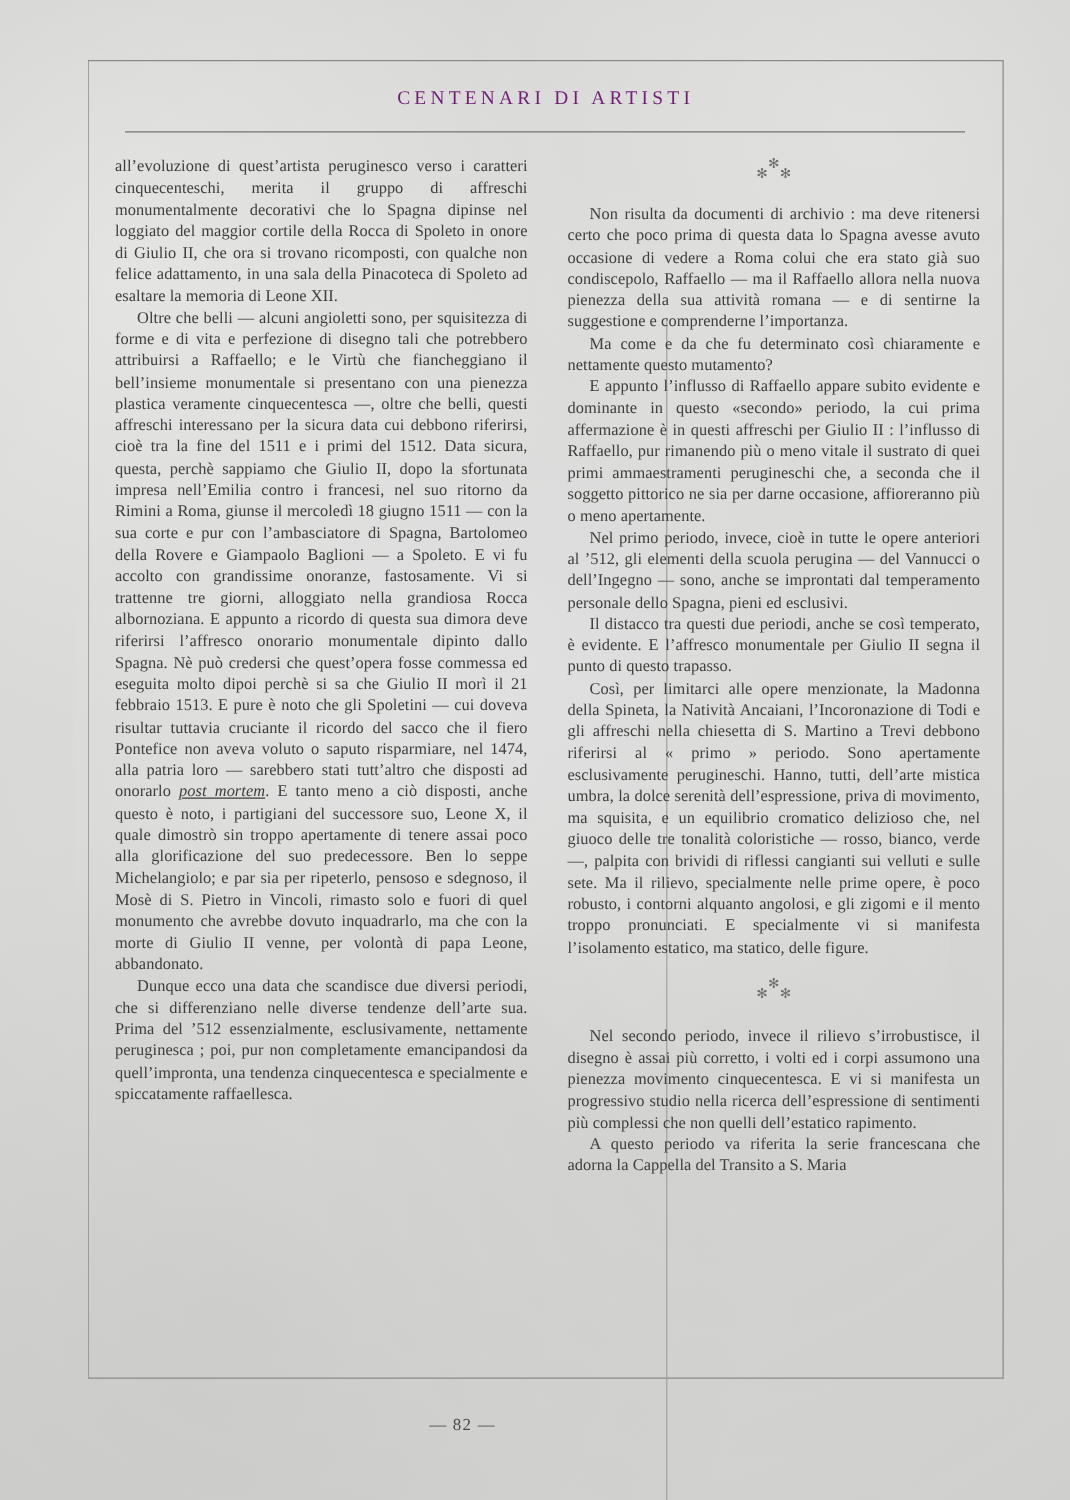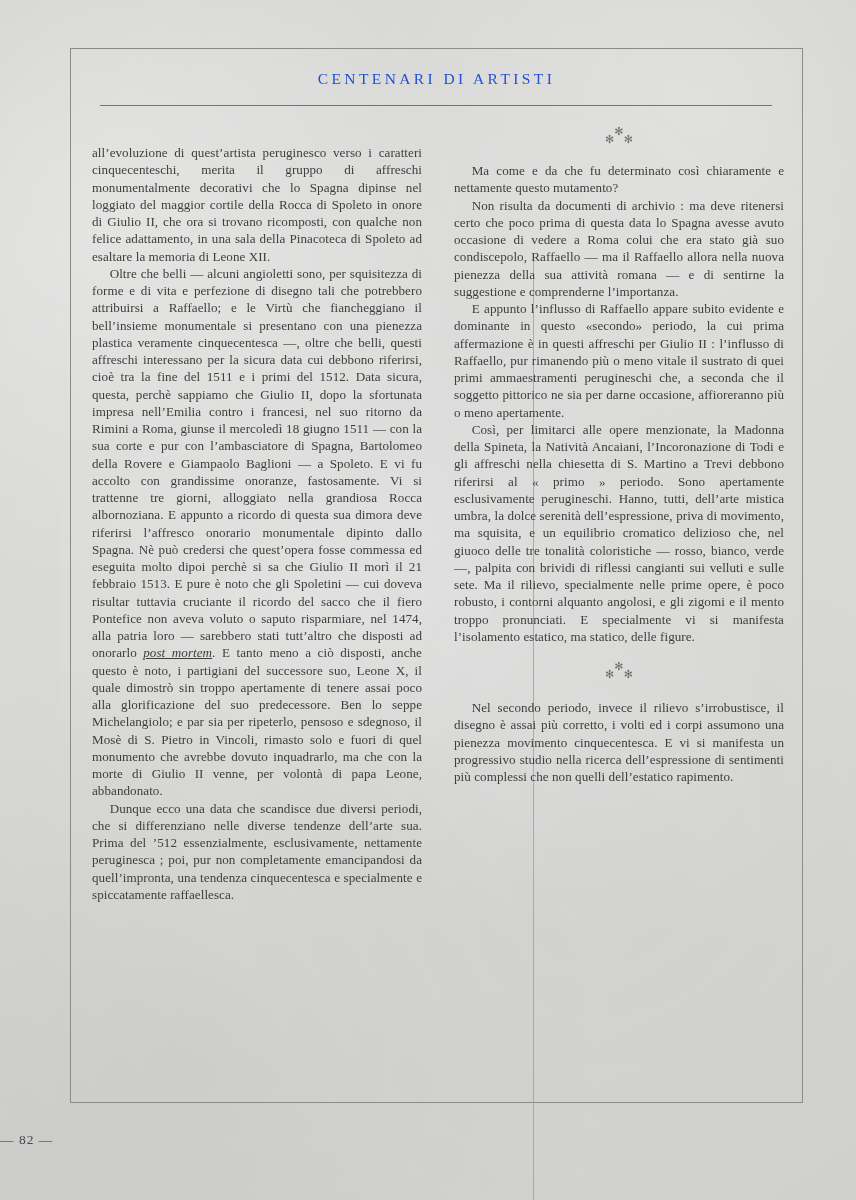--- a/index.html
+++ b/index.html
@@ -60,21 +60,21 @@
 
   
   #running-head {
     position: absolute;
     left: 70px;
     top: 70px;
     width: 733px;
     text-align: center;
     font-size: 15.5px;
     letter-spacing: 3.4px;
-    color: #1d4ed8;
+    color: #701a75;
     font-family: "Liberation Serif", "DejaVu Serif", serif;
   }
   #head-rule {
     position: absolute;
     left: 100px;
     top: 105px;
     width: 672px;
     height: 1px;
     background: #74746f;
   }
@@ -100,21 +100,21 @@
     position: absolute;
     top: 0;
     width: 330px;
     font-size: 13.1px;
     line-height: 17.25px;
     text-align: justify;
     color: #3b3b3a;
     font-family: "Liberation Serif", "DejaVu Serif", serif;
     letter-spacing: .05px;
   }
-  #col-left  { left: 0px; margin-top: 20px; }
+  #col-left  { left: 0px; }
   #col-right { left: 362px; }
 
   .column p {
     margin: 0;
     text-indent: 1.35em;
     text-align: justify;
     hyphens: none;
   }
   .column p.no-indent { text-indent: 0; }
   .column p i { font-style: italic; text-decoration: underline; }
@@ -150,20 +150,21 @@
   }
   .orn-wrap-top { padding: 2px 0 14px 0; }
   .orn-wrap-mid { padding: 16px 0 16px 0; }
 
   
   #folio {
     position: absolute;
     left: 0;
     top: 1132px;
     width: 740px;
+    text-align: center;
     font-size: 13.5px;
     color: #47474a;
     letter-spacing: 1px;
     font-family: "Liberation Serif", "DejaVu Serif", serif;
   }
 
   
   #ink { filter: contrast(.96) brightness(1.0); }
 </style>
 </head>
@@ -196,31 +197,34 @@
     <div class="column" id="col-right">
 
       <div class="orn-wrap-top">
         <div class="ornament">
           <span class="ast-top">✻</span>
           <span class="ast-left">✻</span>
           <span class="ast-right">✻</span>
         </div>
       </div>
 
+      <p>Non risulta da documenti di archivio : ma deve ritenersi certo che poco prima di questa data lo Spagna avesse avuto occasione di vedere a Roma colui che era stato già suo condiscepolo, Raffaello — ma il Raffaello allora nella nuova pienezza della sua attività romana — e di sentirne la suggestione e comprenderne l’importanza.</p>
       <p>Ma come e da che fu determinato così chiaramente e nettamente questo mutamento?</p>
-      <p>Non risulta da documenti di archivio : ma deve ritenersi certo che poco prima di questa data lo Spagna avesse avuto occasione di vedere a Roma colui che era stato già suo condiscepolo, Raffaello — ma il Raffaello allora nella nuova pienezza della sua attività romana — e di sentirne la suggestione e comprenderne l’importanza.</p>
       <p>E appunto l’influsso di Raffaello appare subito evidente e dominante in questo «secondo» periodo, la cui prima affermazione è in questi affreschi per Giulio II : l’influsso di Raffaello, pur rimanendo più o meno vitale il sustrato di quei primi ammaestramenti perugineschi che, a seconda che il soggetto pittorico ne sia per darne occasione, affioreranno più o meno apertamente.</p>
+      <p>Nel primo periodo, invece, cioè in tutte le opere anteriori al ’512, gli elementi della scuola perugina — del Vannucci o dell’Ingegno — sono, anche se improntati dal temperamento personale dello Spagna, pieni ed esclusivi.</p>
+      <p>Il distacco tra questi due periodi, anche se così temperato, è evidente. E l’affresco monumentale per Giulio II segna il punto di questo trapasso.</p>
       <p>Così, per limitarci alle opere menzionate, la Madonna della Spineta, la Natività Ancaiani, l’Incoronazione di Todi e gli affreschi nella chiesetta di S. Martino a Trevi debbono riferirsi al « primo » periodo. Sono apertamente esclusivamente perugineschi. Hanno, tutti, dell’arte mistica umbra, la dolce serenità dell’espressione, priva di movimento, ma squisita, e un equilibrio cromatico delizioso che, nel giuoco delle tre tonalità coloristiche — rosso, bianco, verde —, palpita con brividi di riflessi cangianti sui velluti e sulle sete. Ma il rilievo, specialmente nelle prime opere, è poco robusto, i contorni alquanto angolosi, e gli zigomi e il mento troppo pronunciati. E specialmente vi si manifesta l’isolamento estatico, ma statico, delle figure.</p>
 
       <div class="orn-wrap-mid">
         <div class="ornament">
           <span class="ast-top">✻</span>
           <span class="ast-left">✻</span>
           <span class="ast-right">✻</span>
         </div>
       </div>
 
       <p>Nel secondo periodo, invece il rilievo s’irrobustisce, il disegno è assai più corretto, i volti ed i corpi assumono una pienezza movimento cinquecentesca. E vi si manifesta un progressivo studio nella ricerca dell’espressione di sentimenti più complessi che non quelli dell’estatico rapimento.</p>
+      <p>A questo periodo va riferita la serie francescana che adorna la Cappella del Transito a S. Maria</p>
     </div>
   </div>
 
   <div id="folio">— 82 —</div>
 </div>
 
 </body></html>

